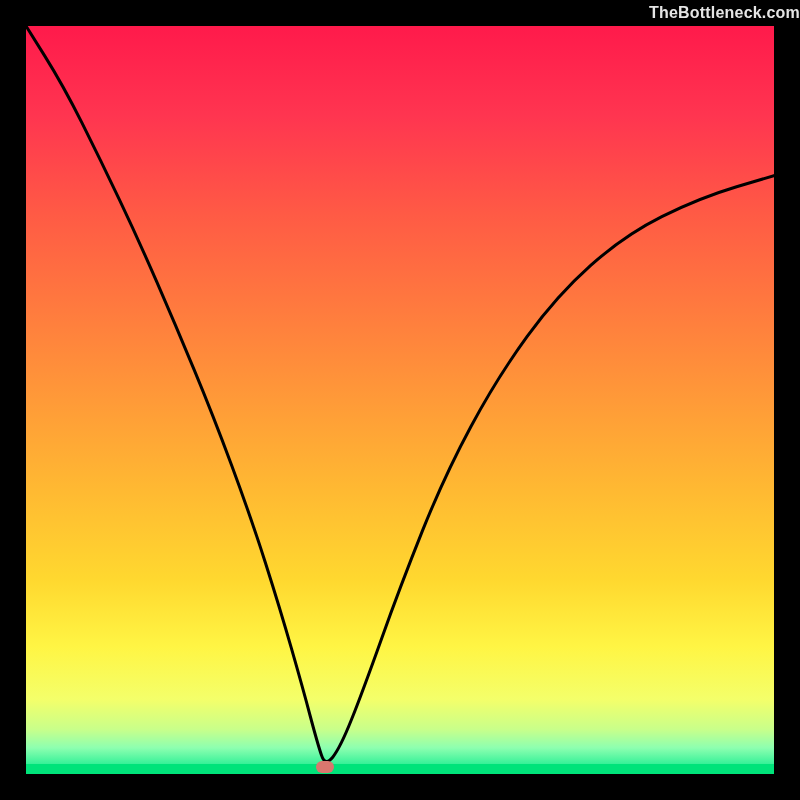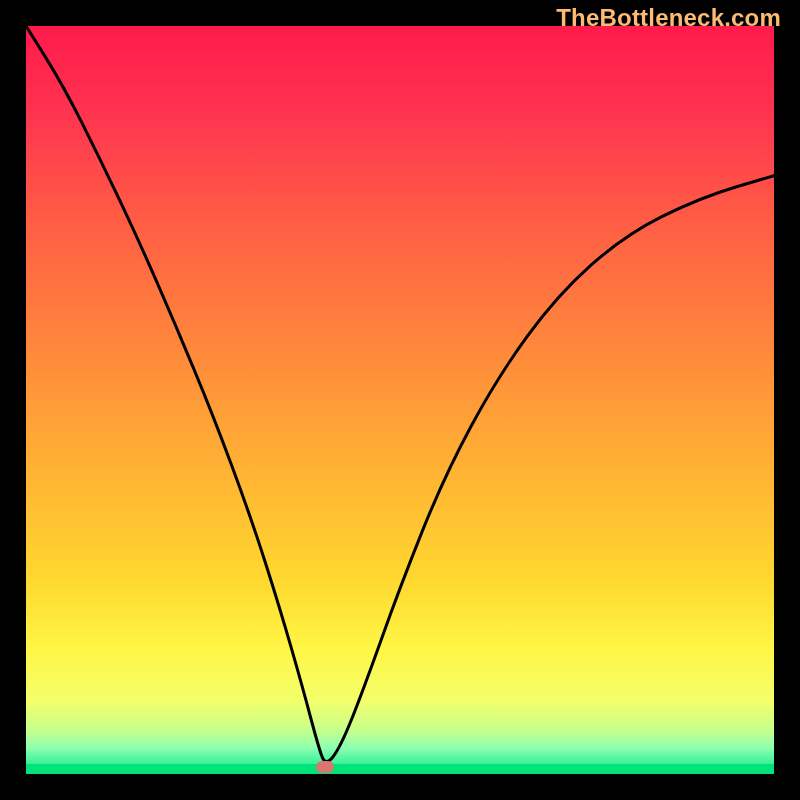--- a/index.html
+++ b/index.html
@@ -38,25 +38,25 @@
     position: absolute;
     width: 18px;
     height: 12px;
     background: #d9776e;
     border-radius: 6px;
     transform: translate(-50%, -50%);
   }
   .watermark {
     position: absolute;
     top: 4px;
-    right: 19px;
+    right: 0;
     font-family: Arial, Helvetica, sans-serif;
-    font-size: 24px;
+    font-size: 16px;
     font-weight: 600;
-    color: #fdba74;
+    color: #e5e5e5;
     letter-spacing: 0.2px;
   }
 </style>
 </head>
 <body>
 <div class="frame">
 
   <div class="watermark">TheBottleneck.com</div>
 
   <div class="plot">

